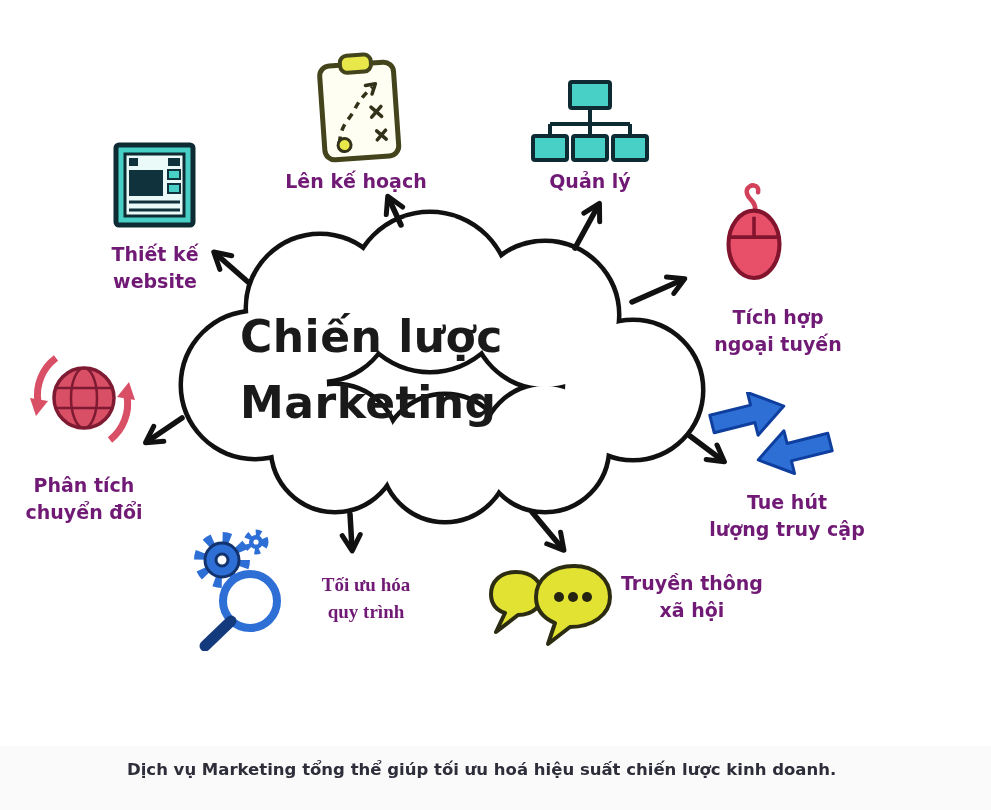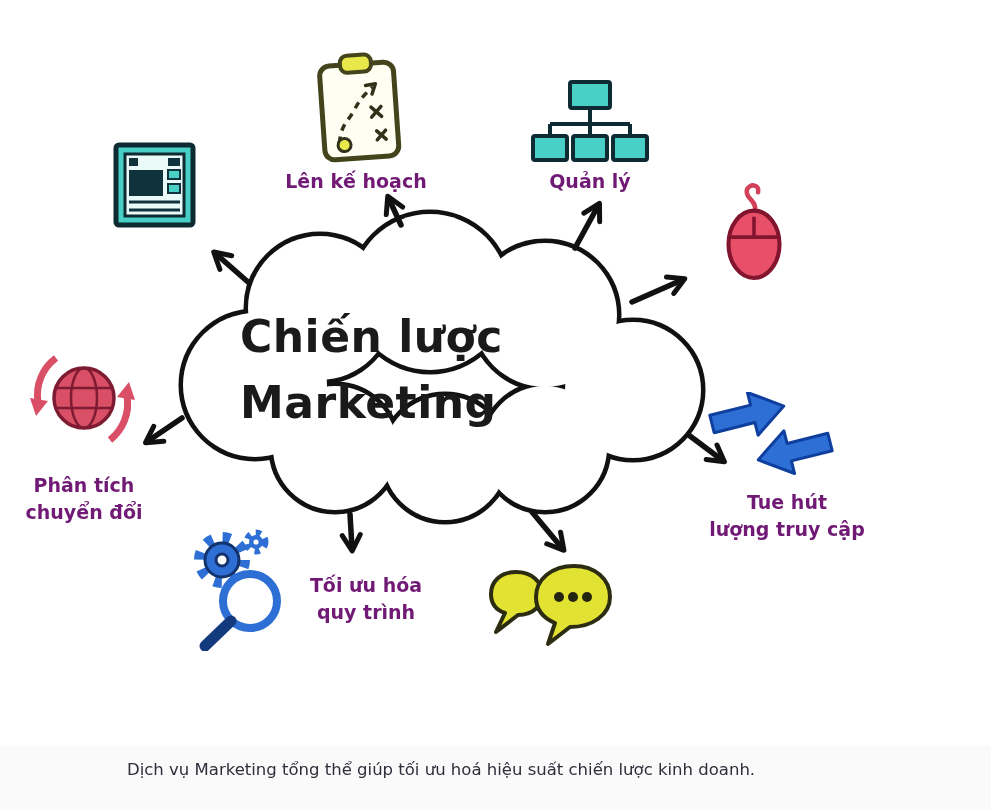--- a/index.html
+++ b/index.html
@@ -14,21 +14,21 @@
   }
   .icon{position:absolute;}
   .icon svg{display:block;width:100%;height:100%;}
   .cloud-title{
     position:absolute;left:240px;top:304px;width:415px;text-align:left;
     font-weight:bold;font-size:44px;line-height:1.5;color:#1a1a1a;letter-spacing:.5px;
   }
   .cloud-title span{display:block;}
   .footer-band{position:absolute;left:0;top:746px;width:991px;height:64px;background:#fafafa;}
   .caption{
-    position:absolute;left:127px;top:760px;font-size:16.5px;color:#2e2e3a;font-weight:400;
+    position:absolute;left:127px;top:760px;font-size:16.5px;color:#2e2e3a;font-weight:700;
   }
 </style>
 </head>
 <body>
 
 <div class="canvas">
 
   <svg class="layer" viewBox="0 0 991 810">
     <defs>
       <marker id="ah" markerUnits="userSpaceOnUse" markerWidth="28" markerHeight="28" refX="17" refY="13" orient="auto">
@@ -107,29 +107,33 @@
       <rect x="4" y="5" width="77" height="80" rx="3" fill="#49d0c6" stroke="#0e2a33" stroke-width="5"></rect>
       <rect x="13" y="14" width="59" height="62" fill="#eafaf8" stroke="#0e2a33" stroke-width="3"></rect>
       <rect x="17" y="18" width="9" height="8" fill="#10323c"></rect>
       <rect x="17" y="30" width="34" height="26" fill="#10323c"></rect>
       <rect x="56" y="18" width="12" height="8" fill="#10323c"></rect>
       <rect x="56" y="30" width="12" height="9" fill="#49d0c6" stroke="#10323c" stroke-width="2"></rect>
       <rect x="56" y="44" width="12" height="9" fill="#49d0c6" stroke="#10323c" stroke-width="2"></rect>
       <path d="M17,62 h51 M17,70 h51" stroke="#10323c" stroke-width="3"></path>
     </svg>
   </div>
+  <div class="label" style="left:80px;top:241px;width:150px;">Thiết kế
+website</div>
 
   <div class="icon" style="left:718px;top:180px;width:72px;height:102px;">
     <svg viewBox="0 0 70 100">
       <path d="M36,30 C38,20 26,18 28,10 C30,3 41,4 39,12" fill="none" stroke="#d24059" stroke-width="4.5" stroke-linecap="round"></path>
       <ellipse cx="35" cy="63" rx="25" ry="33" fill="#e8506a" stroke="#82142e" stroke-width="4"></ellipse>
       <path d="M11,56 H59" stroke="#82142e" stroke-width="3.5"></path>
       <path d="M35,36 V56" stroke="#82142e" stroke-width="3.5"></path>
     </svg>
   </div>
+  <div class="label" style="left:688px;top:304px;width:180px;">Tích hợp
+ngoại tuyến</div>
 
   <div class="icon" style="left:26px;top:346px;width:112px;height:110px;">
     <svg viewBox="0 0 112 110">
       <circle cx="58" cy="52" r="30" fill="#d94f66" stroke="#7e1b33" stroke-width="3.5"></circle>
       <ellipse cx="58" cy="52" rx="13" ry="30" fill="none" stroke="#7e1b33" stroke-width="2.5"></ellipse>
       <path d="M30,42 H86 M30,62 H86" stroke="#7e1b33" stroke-width="2.5"></path>
       <path d="M30,12 A46,46 0 0,0 12,56" fill="none" stroke="#d94f66" stroke-width="7"></path>
       <polygon points="4,52 22,55 10,70" fill="#d94f66"></polygon>
       <path d="M84,94 A46,46 0 0,0 101,50" fill="none" stroke="#d94f66" stroke-width="7"></path>
       <polygon points="109,54 91,51 103,36" fill="#d94f66"></polygon>
@@ -152,29 +156,31 @@
       <circle cx="34" cy="34" r="22" fill="none" stroke="#2e6fd6" stroke-width="12" stroke-dasharray="7.5 9.77"></circle>
       <circle cx="34" cy="34" r="17" fill="#2e6fd6" stroke="#12336e" stroke-width="3"></circle>
       <circle cx="34" cy="34" r="6" fill="#ffffff" stroke="#12336e" stroke-width="3"></circle>
       <circle cx="68" cy="16" r="9" fill="none" stroke="#2e6fd6" stroke-width="7" stroke-dasharray="5 5.47"></circle>
       <circle cx="68" cy="16" r="7" fill="#2e6fd6"></circle>
       <circle cx="68" cy="16" r="2.6" fill="#ffffff"></circle>
       <circle cx="62" cy="75" r="27" fill="#ffffff" stroke="#2e6fd6" stroke-width="8"></circle>
       <line x1="43" y1="95" x2="17" y2="120" stroke="#143a7e" stroke-width="11" stroke-linecap="round"></line>
     </svg>
   </div>
-  <div class="label" style="left:286px;top:572px;width:160px;">Tối ưu hóa
+  <div class="label" style="left:286px;top:572px;width:160px;font-family:Liberation Serif, serif;">Tối ưu hóa
 quy trình</div>
 
   <div class="icon" style="left:486px;top:550px;width:135px;height:100px;">
     <svg viewBox="0 0 135 100">
       <path d="M30,22 C14,22 5,32 5,44 C5,53 10,60 19,63 L10,82 L32,65 C47,65 56,56 56,44 C56,32 46,22 30,22 Z" fill="#e2e232" stroke="#2c2c12" stroke-width="4" stroke-linejoin="round"></path>
       <path d="M88,16 C66,16 50,29 50,47 C50,59 57,68 69,73 L62,94 L84,77 C106,77 124,65 124,47 C124,29 109,16 88,16 Z" fill="#e2e232" stroke="#2c2c12" stroke-width="4" stroke-linejoin="round"></path>
       <circle cx="73" cy="47" r="5" fill="#242410"></circle>
       <circle cx="87" cy="47" r="5" fill="#242410"></circle>
       <circle cx="101" cy="47" r="5" fill="#242410"></circle>
     </svg>
   </div>
+  <div class="label" style="left:602px;top:570px;width:180px;">Truyền thông
+xã hội</div>
 
   <div class="footer-band"></div>
   <div class="caption">Dịch vụ Marketing tổng thể giúp tối ưu hoá hiệu suất chiến lược kinh doanh.</div>
 
 </div>
 
 </body></html>

